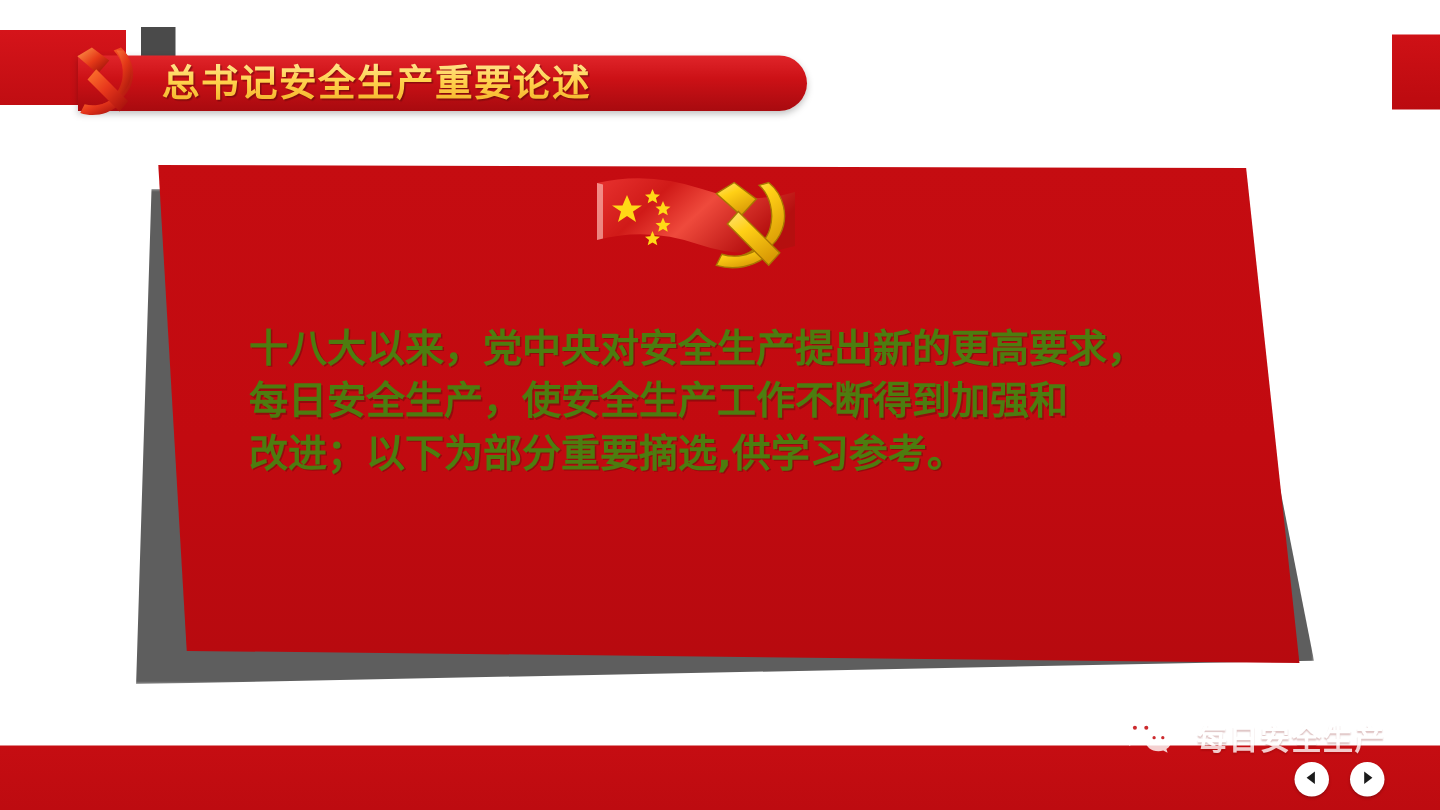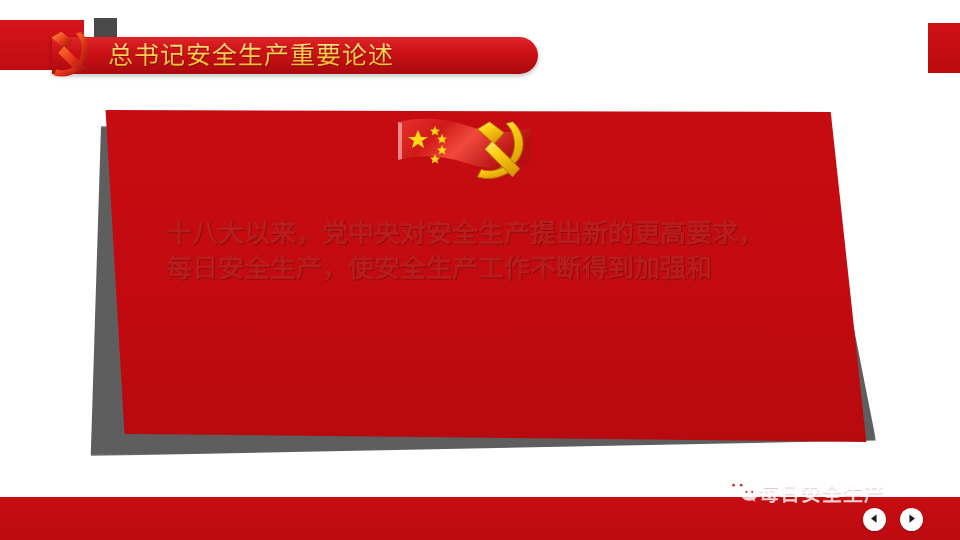--- a/index.html
+++ b/index.html
@@ -29,21 +29,21 @@
 
   
   .header-banner {
     position:absolute; left:52px; top:37px; width:486px; height:37px;
     border-radius:0 19px 19px 0;
     background:linear-gradient(180deg,#e0252a 0%,#cc1116 42%,#a80a0f 100%);
     box-shadow:0 2px 5px rgba(0,0,0,.25);
   }
   .header-title {
     position:absolute; left:108px; top:38px; height:36px;
-    line-height:36px; font-size:25px; font-weight:normal;
+    line-height:36px; font-size:25px; font-weight:bold;
     letter-spacing:1px; white-space:nowrap;
     background:linear-gradient(180deg,#ffe9a0 0%,#ffd24d 45%,#f2a81d 100%);
     -webkit-background-clip:text; background-clip:text;
     color:transparent; -webkit-text-fill-color:transparent;
     text-shadow:none;
     filter:drop-shadow(1px 1px 0 rgba(90,10,10,.55));
   }
 
   
   .emblem {
@@ -68,35 +68,35 @@
   .flag-wrap {
     position:absolute; left:380px; top:112px; width:170px; height:80px;
     z-index:4;
   }
 
   
   .card-text {
     position:absolute; left:166px; top:216px; width:660px;
     z-index:4;
     font-size:26px; font-weight:bold; line-height:35px;
-    letter-spacing:0px; color:#b91c1c;
+    letter-spacing:0px; color:#4d7c0f;
     text-shadow:1px 1px 0 rgba(120,12,12,.65);
   }
   .card-text p { white-space:nowrap; }
 
   
   .footer-band {
     position:absolute; left:0; top:497px; width:960px; height:43px;
     background:linear-gradient(180deg,#c60d12 0%,#bd0b10 100%);
   }
 
   
   .watermark {
-    position:absolute; left:725px; top:477px;
-    display:flex; align-items:center; gap:0; z-index:6;
+    position:absolute; left:748px; top:477px;
+    display:flex; align-items:flex-start; gap:16px; z-index:6;
     opacity:.88;
   }
   .wm-text {
     font-size:20px; font-weight:bold; color:#ffffff;
     letter-spacing:1px; opacity:.9; white-space:nowrap;
     text-shadow:0 1px 1px rgba(120,0,0,.3);
   }
 
   
   .nav-btns {
@@ -184,20 +184,21 @@
         <path d="M39 50c-8 7-19 9-29 6l-4 8c13 4 27 1 37-7z" fill="url(#goldG)" stroke="#a87602" stroke-width="1"></path>
         <path d="M6 12l13-8 16 12-11 12z" fill="url(#goldG)" stroke="#a87602" stroke-width="1"></path>
         <path d="M22 25l30 30-8 9-30-30z" fill="url(#goldG)" stroke="#a87602" stroke-width="1"></path>
       </g>
     </svg>
   </div>
 
   <div class="card-text">
     <p>十八大以来，党中央对安全生产提出新的更高要求，</p>
     <p>每日安全生产，使安全生产工作不断得到加强和</p>
+    <p>改进；以下为部分重要摘选,供学习参考。</p>
   </div>
 
   <div class="footer-band"></div>
 
   <div class="watermark">
     <span>
       <svg viewBox="0 0 34 26" width="34" height="26" aria-hidden="true">
         <path d="M12.5 1.5C6.4 1.5 1.5 5.5 1.5 10.4c0 2.8 1.6 5.3 4.1 6.9l-1 3 3.4-1.7c1.4.4 2.9.6 4.5.6h.8c-.3-.8-.4-1.6-.4-2.4 0-4.8 4.7-8.7 10.5-8.7.4 0 .8 0 1.2.1C23.4 4.4 18.5 1.5 12.5 1.5z" fill="#ffffff" opacity=".92"></path>
         <circle cx="8.6" cy="8.2" r="1.35" fill="#c60d12"></circle>
         <circle cx="16.2" cy="8.2" r="1.35" fill="#c60d12"></circle>

